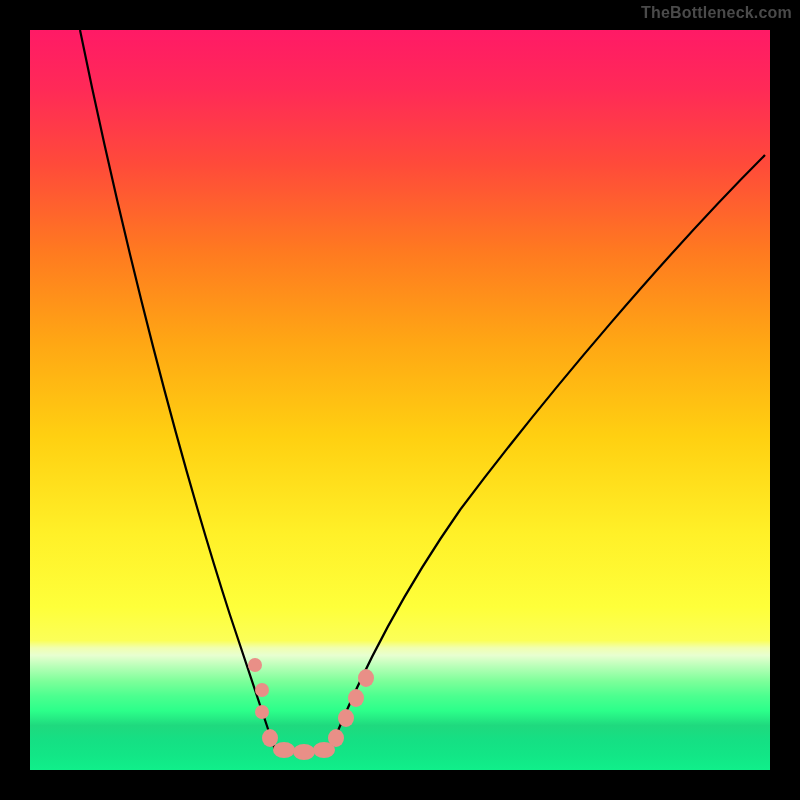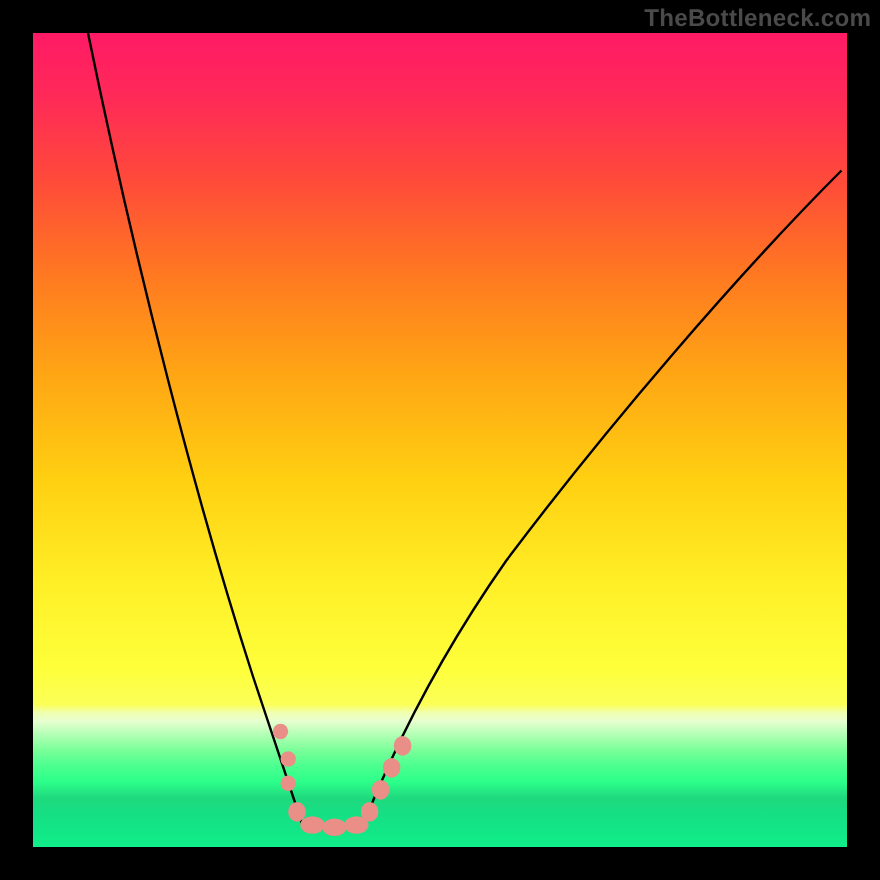--- a/index.html
+++ b/index.html
@@ -49,21 +49,21 @@
       #15e084 96%,
       #12e686 98%,
       #10ef8a 100%
     );
   }
   .watermark {
     position: absolute;
     top: 4px;
     right: 8px;
     color: #4a4a4a;
-    font-size: 22px;
+    font-size: 16px;
     font-weight: 600;
     letter-spacing: 0.2px;
     user-select: none;
   }
   svg.curves {
     position: absolute;
     inset: 0;
   }
 </style>
 </head>

